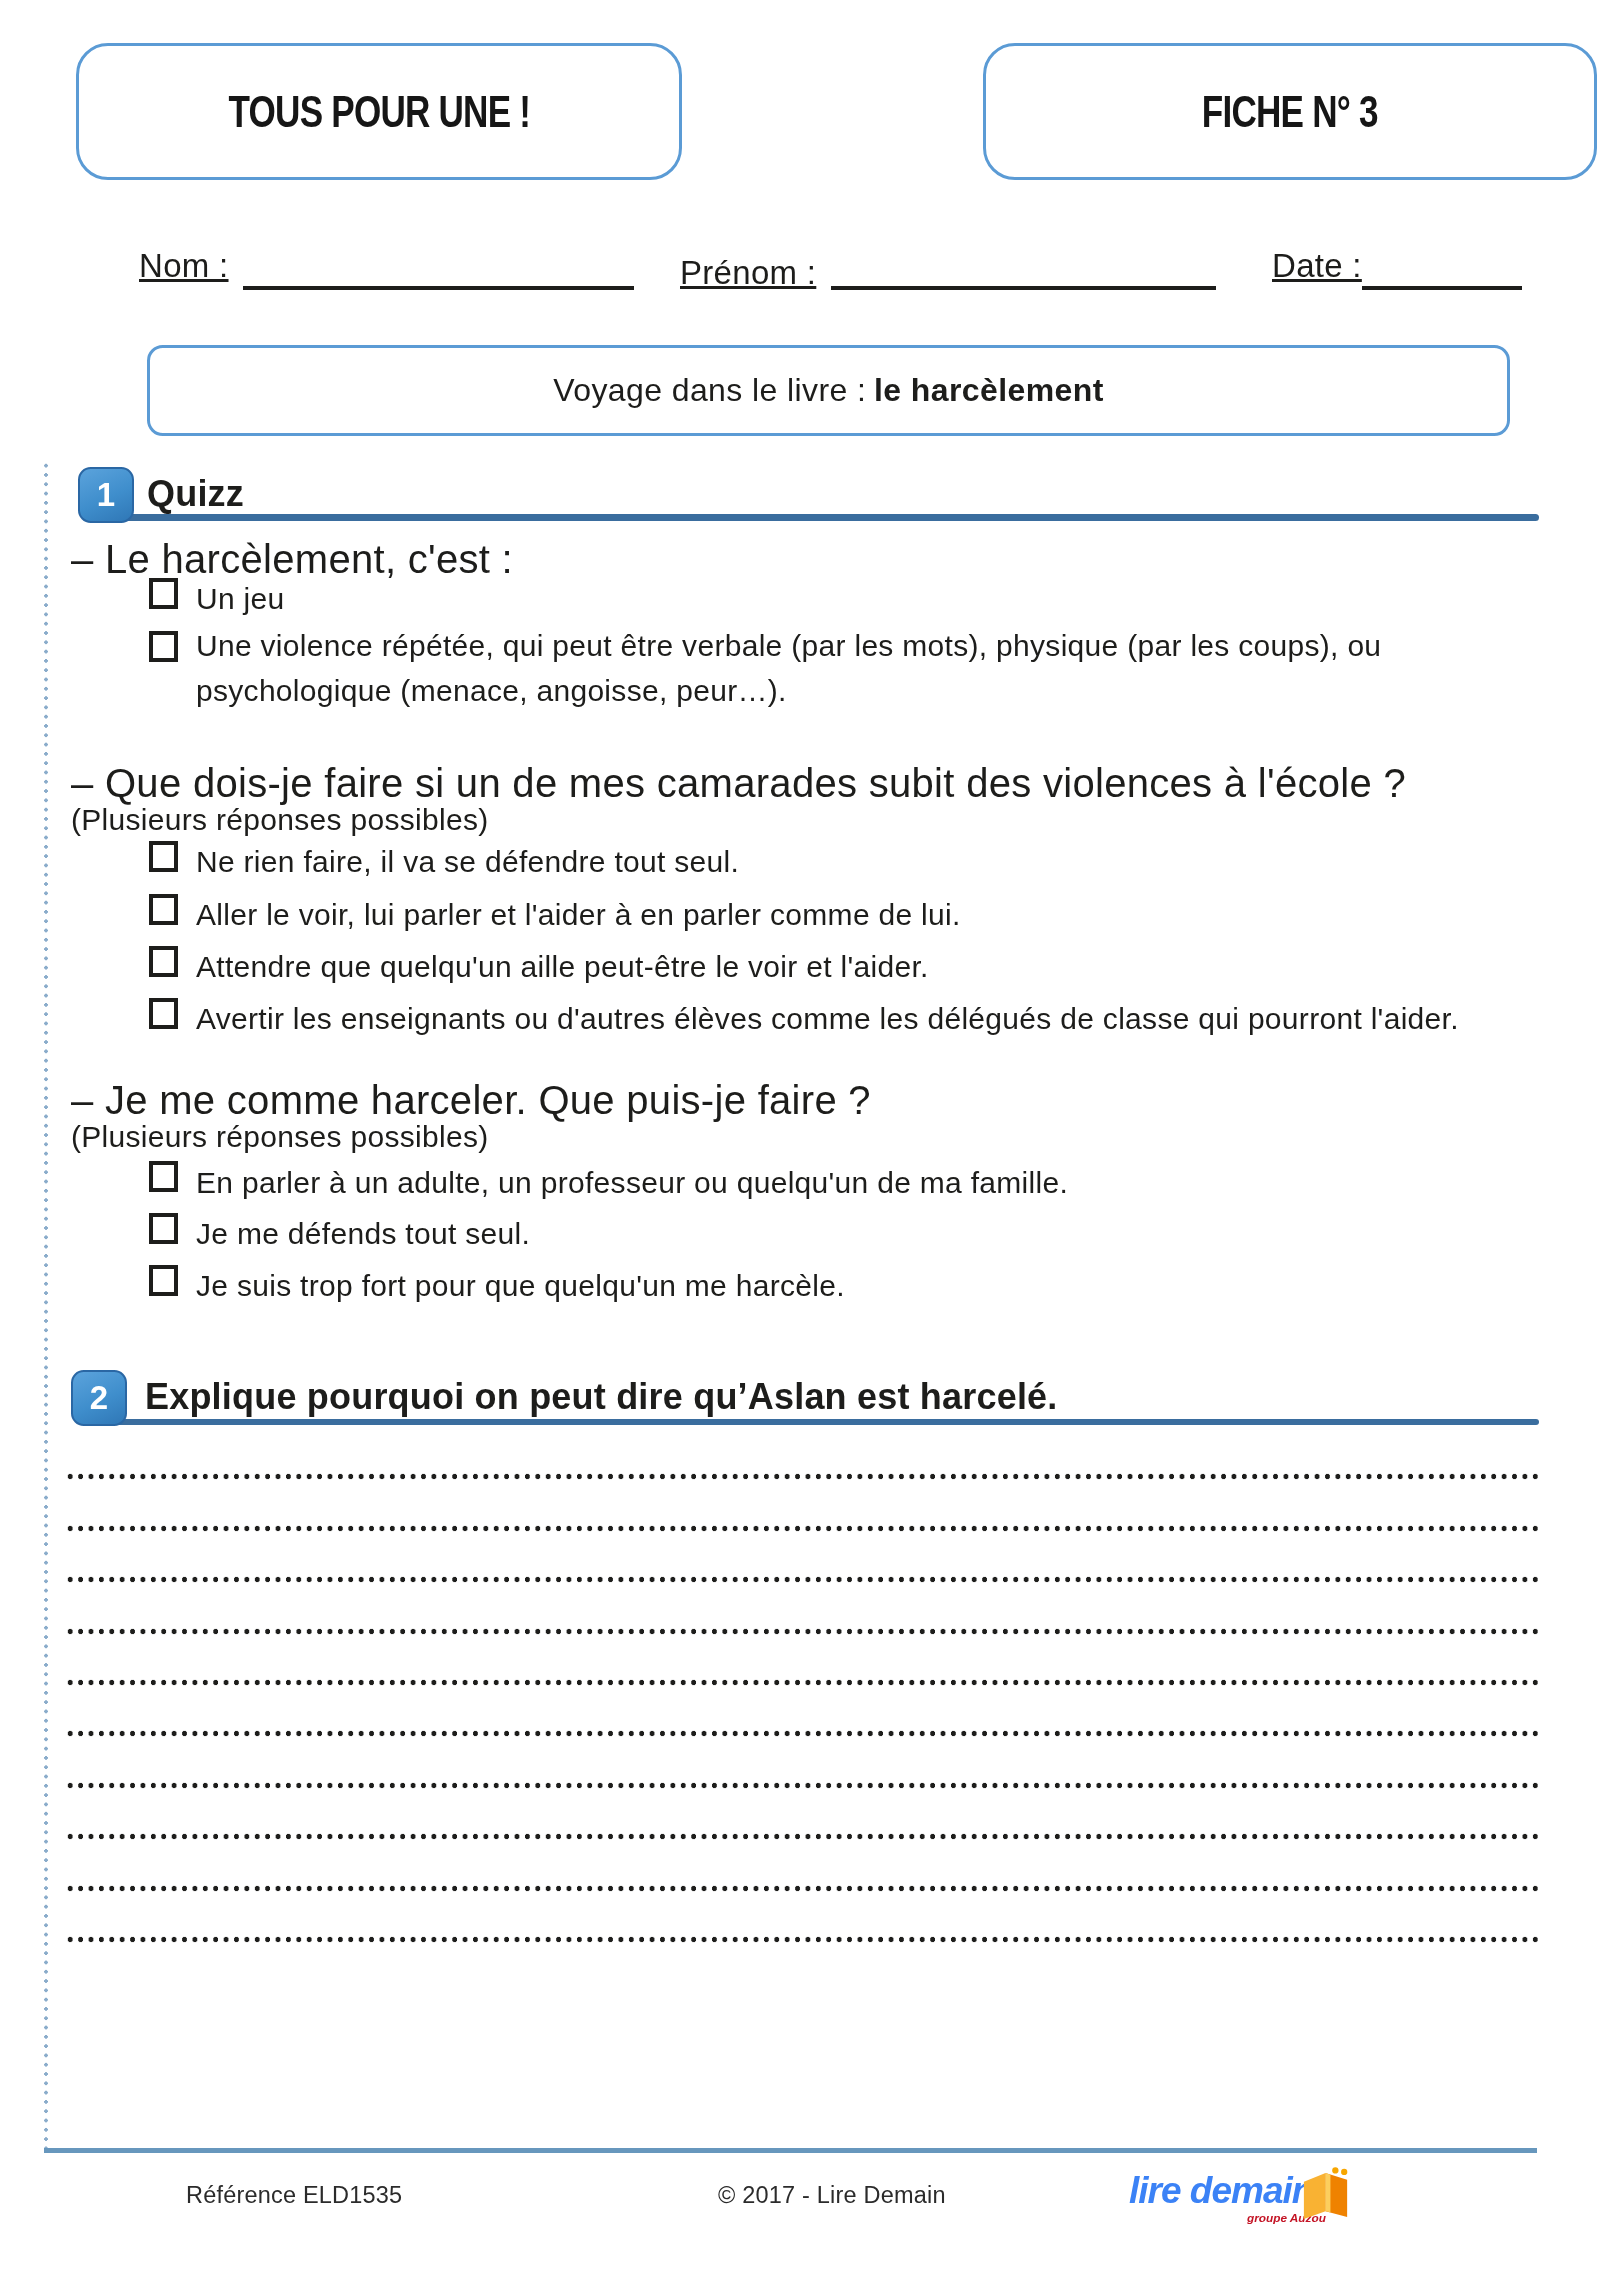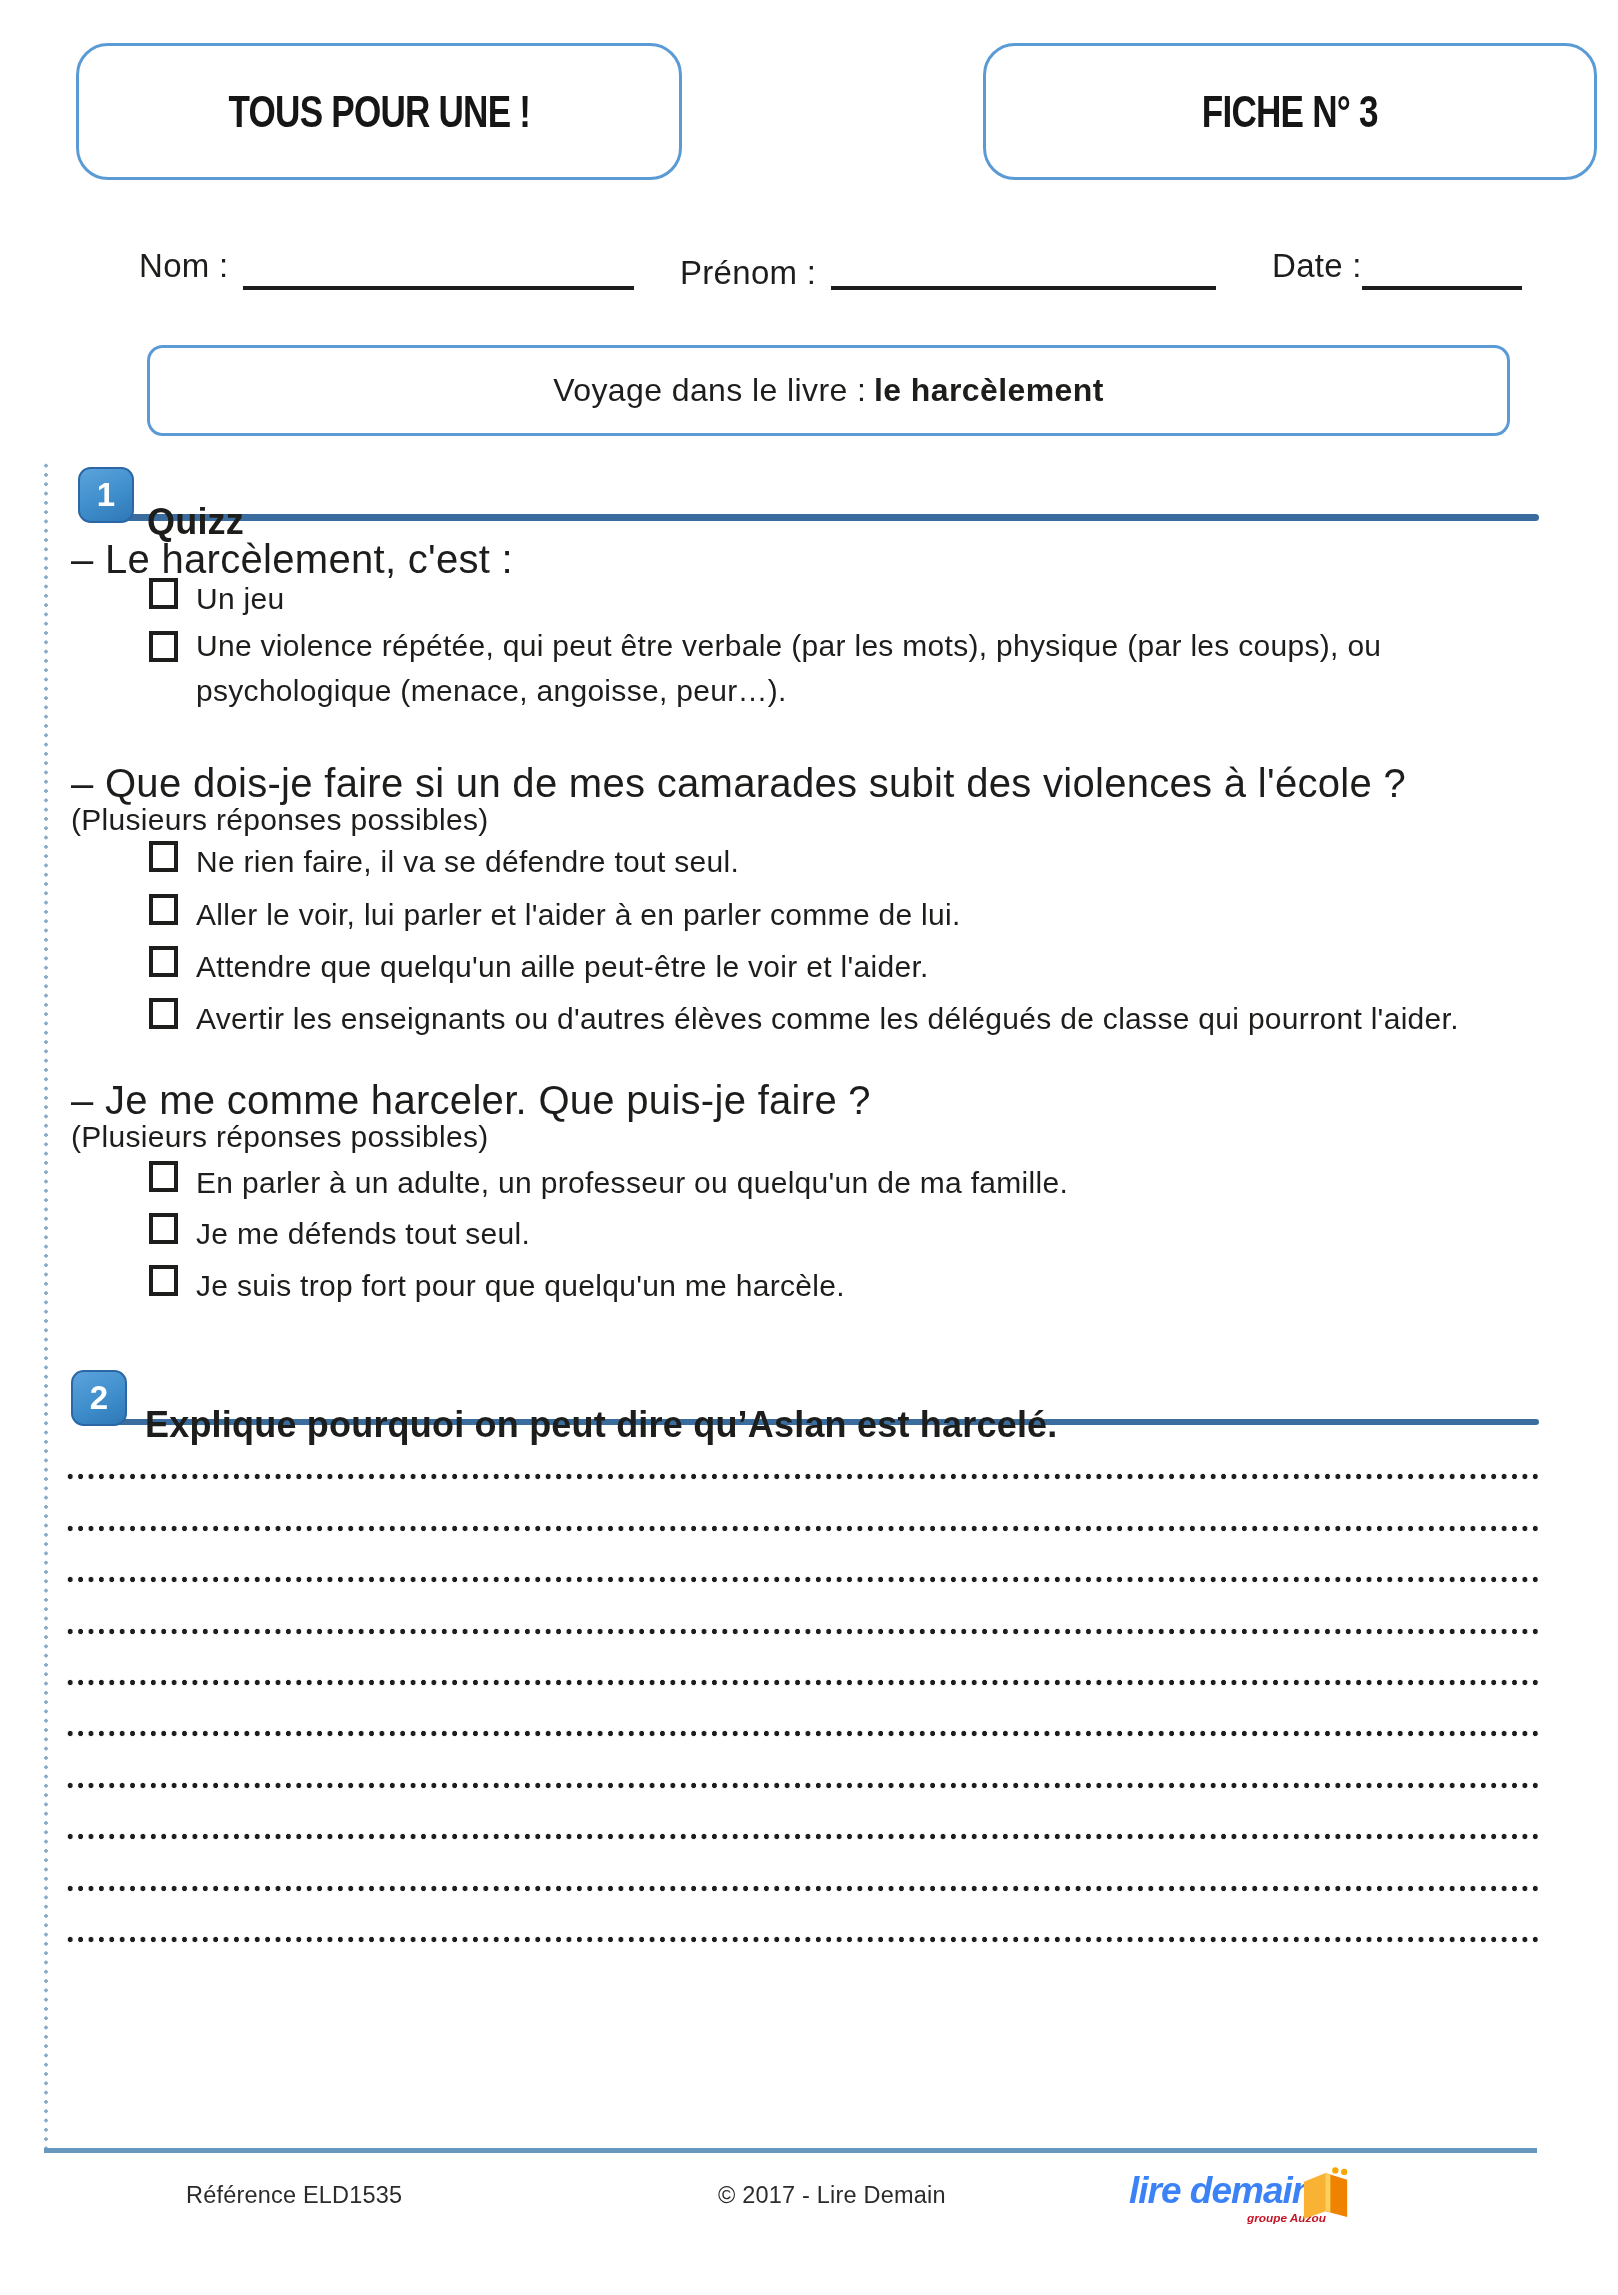--- a/index.html
+++ b/index.html
@@ -13,41 +13,41 @@
   .box-blue{
     position:absolute;border:3.9px solid #5b9bd5;border-radius:32px;background:#fff;
     display:flex;align-items:center;justify-content:center;
   }
   .box-title{
     font-weight:bold;font-size:45px;letter-spacing:-1px;transform:scaleX(.78);
     white-space:nowrap;color:#161616;
   }
 
   
-  .id-label{position:absolute;font-size:33px;color:#1d1d1b;letter-spacing:0.3px;}
+  .id-label{position:absolute;font-size:33px;color:#1d1d1b;letter-spacing:0.3px;text-decoration:underline;}
   .id-line{position:absolute;height:3.9px;background:#1d1d1b;}
 
   
   .banner{
     position:absolute;left:147px;top:345px;width:1357px;height:85px;
     border:3.4px solid #5b9bd5;border-radius:15.7px;background:#fff;
     display:flex;align-items:center;justify-content:center;
     font-size:32px;letter-spacing:0.4px;
   }
   .banner b{margin-left:7.8px;}
 
   
   .badge{
     position:absolute;width:56px;height:56px;border-radius:12.7px;
     background:linear-gradient(155deg,#5ba3dc 0%,#3f8ecc 55%,#2f77b6 100%);
     border:2.9px solid #2a67a4;box-sizing:border-box;
     display:flex;align-items:center;justify-content:center;
     color:#ffffff;font-size:33px;font-weight:600;
   }
-  .sec-title{position:absolute;font-size:36px;font-weight:bold;letter-spacing:0.2px;white-space:nowrap;margin-top:28px;}
+  .sec-title{position:absolute;font-size:36px;font-weight:bold;letter-spacing:0.2px;white-space:nowrap;}
   .sec-rule{position:absolute;height:6.9px;background:#3a6d9e;border-radius:3.9px;}
 
   
   .prompt{position:absolute;left:71px;font-size:40px;letter-spacing:0.3px;white-space:nowrap;}
   .note{position:absolute;left:71px;font-size:30px;letter-spacing:0.3px;white-space:nowrap;}
   .cb{
     position:absolute;left:149px;width:20.6px;height:22.5px;border:4.9px solid #1d1d1b;background:#fff;
   }
   .opt-text{position:absolute;left:196px;font-size:30px;letter-spacing:0.3px;line-height:45px;white-space:nowrap;}
   .opt-text.wrap{white-space:normal;width:1289px;}

